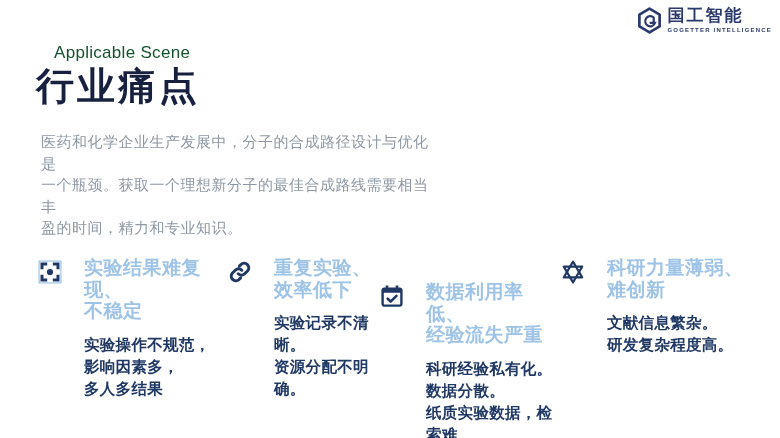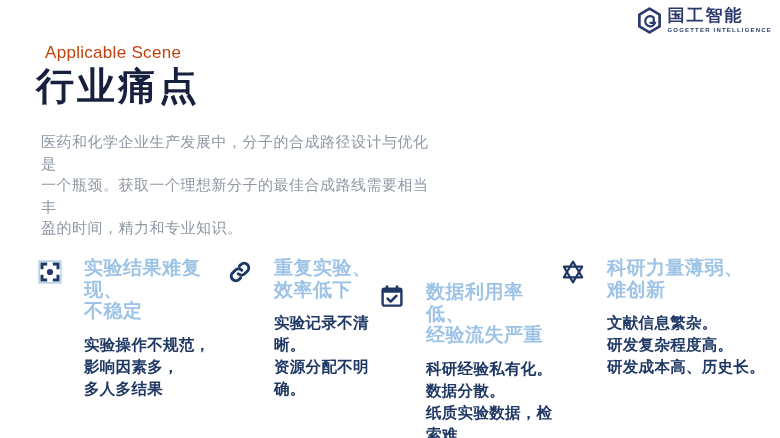--- a/index.html
+++ b/index.html
@@ -22,22 +22,22 @@
     font-size: 17px; font-weight: 700; color: #2b3a6b;
     letter-spacing: 2px; line-height: 20px;
   }
   .logo-caption {
     font-size: 6px; font-weight: 700; color: #2b3a6b;
     letter-spacing: 1.2px; line-height: 7px; margin-top: 1px;
   }
 
   
   .eyebrow {
-    position: absolute; left: 45px; top: 43px;
-    font-size: 17px; color: #c2410c; letter-spacing: 0.3px;
+    position: absolute; left: 54px; top: 43px;
+    font-size: 17px; color: #14532d; letter-spacing: 0.3px;
   }
   .page-title {
     position: absolute; left: 36px; top: 63px;
     font-size: 38px; font-weight: 800; color: #17213f;
     letter-spacing: 3px; line-height: 46px;
   }
 
   
   .intro {
     position: absolute; left: 41px; top: 132px;
@@ -171,18 +171,17 @@
       </svg>
     </span>
     <div class="col-text">
       <div class="col-heading">
         <div>科研力量薄弱、</div>
         <div>难创新</div>
       </div>
       <div class="col-details">
         <div>文献信息繁杂。</div>
         <div>研发复杂程度高。</div>
-        <div>研发成本高、历史长。</div>
       </div>
     </div>
   </div>
 
 </div>
 
 </body></html>

